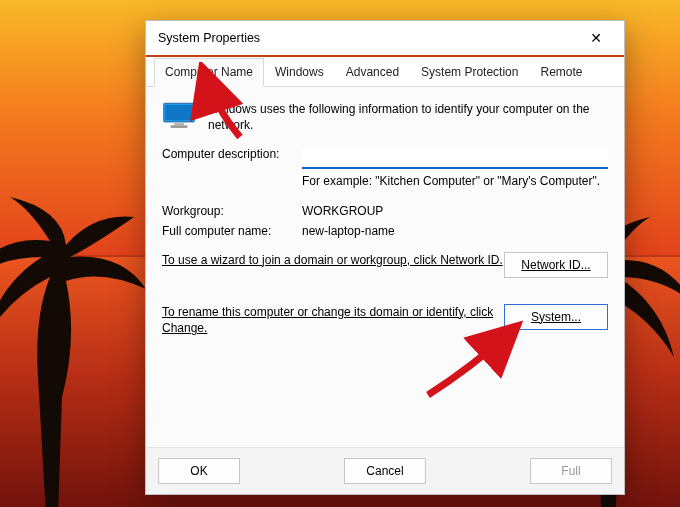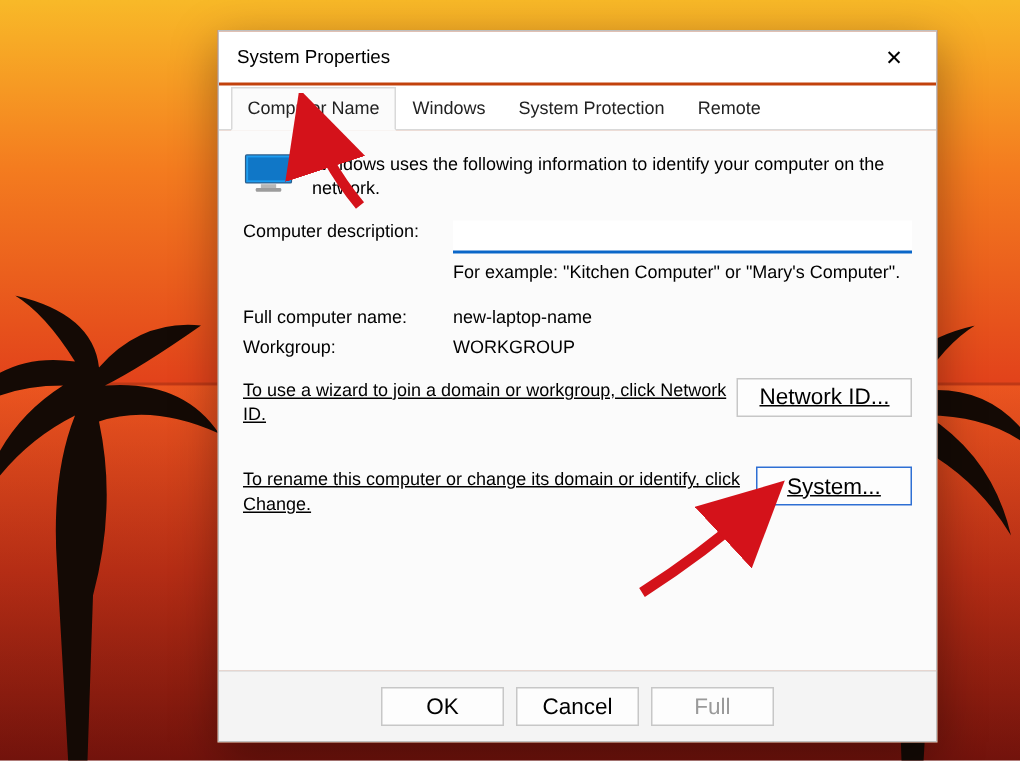--- a/index.html
+++ b/index.html
@@ -66,27 +66,27 @@
       border: none; border-bottom: 2px solid #0a66c8;
       background: #fff; font-size: 12px; outline: none;
     }
     .example { margin-left: 140px; font-size: 12px; color:#000; margin-top: -2px; margin-bottom: 14px; line-height: 1.35; }
 
     .section { display:flex; gap: 0; align-items: flex-start; margin-top: 14px; text-decoration: underline; }
     .section .text { flex:1; font-size:12px; line-height:1.4; }
     .btn {
       min-width: 104px; height: 26px; padding: 0 14px;
       background:#fdfdfd; border:1px solid #c7c7c7;
-      font-size:15px; cursor:pointer;
+      font-size:12px; cursor:pointer;
     }
     .btn.primary { border-color:#2e6fd3; background:#fdfdfd; }
     .btn.disabled { color:#9a9a9a; cursor:default; }
 
     .footer {
-      display:flex; justify-content:center; gap:8px;
+      display:flex; justify-content:space-between; gap:8px;
       padding:10px 12px; border-top:1px solid #e3e3e3; background:#f4f4f4;
     }
     .footer .btn { min-width: 82px; }
 
     .underline-first::first-letter { text-decoration: underline; }
 
     
     .arrow { position:absolute; pointer-events:none; }
   </style>
 </head>
@@ -109,20 +109,21 @@
   <div class="titlebar">
     <div class="title">System Properties</div>
     <div class="close-btn">
       <span class="close-x">✕</span>
     </div>
   </div>
 
   <div class="tabs">
     <div class="tab active">Computer Name</div>
     <div class="tab">Windows</div>
+    <div class="tab">Advanced</div>
     <div class="tab">System Protection</div>
     <div class="tab">Remote</div>
   </div>
 
   <div class="content">
     <div class="intro">
       <svg class="monitor-icon" viewBox="0 0 40 34">
         <rect x="2" y="2" width="36" height="22" rx="1" fill="#1e9df0" stroke="#2a5c8a"></rect>
         <rect x="4" y="4" width="32" height="18" fill="#1077c7"></rect>
         <rect x="14" y="25" width="12" height="3" fill="#b7b7b7"></rect>
@@ -131,26 +132,26 @@
       <div class="intro-text">Windows uses the following information to identify your computer on the network.</div>
     </div>
 
     <div class="row">
       <div class="label"><span>Computer description:</span></div>
       <input class="desc-input" type="text" value="" style="">
     </div>
     <div class="example">For example: "Kitchen Computer" or "Mary's Computer".</div>
 
     <div class="row">
+      <div class="label">Workgroup:</div>
+      <div class="value">WORKGROUP</div>
+    </div>
+    <div class="row">
       <div class="label">Full computer name:</div>
       <div class="value">new-laptop-name</div>
-    </div>
-    <div class="row">
-      <div class="label">Workgroup:</div>
-      <div class="value">WORKGROUP</div>
     </div>
 
     <div class="section">
       <div class="text">To use a wizard to join a domain or workgroup, click Network ID.</div>
       <button class="btn"><span class="underline-first">Network ID...</span></button>
     </div>
 
     <div class="section" style="margin-top:26px">
       <div class="text">To rename this computer or change its domain or identify, click Change.</div>
       <button class="btn primary"><span class="underline-first">System...</span></button>

